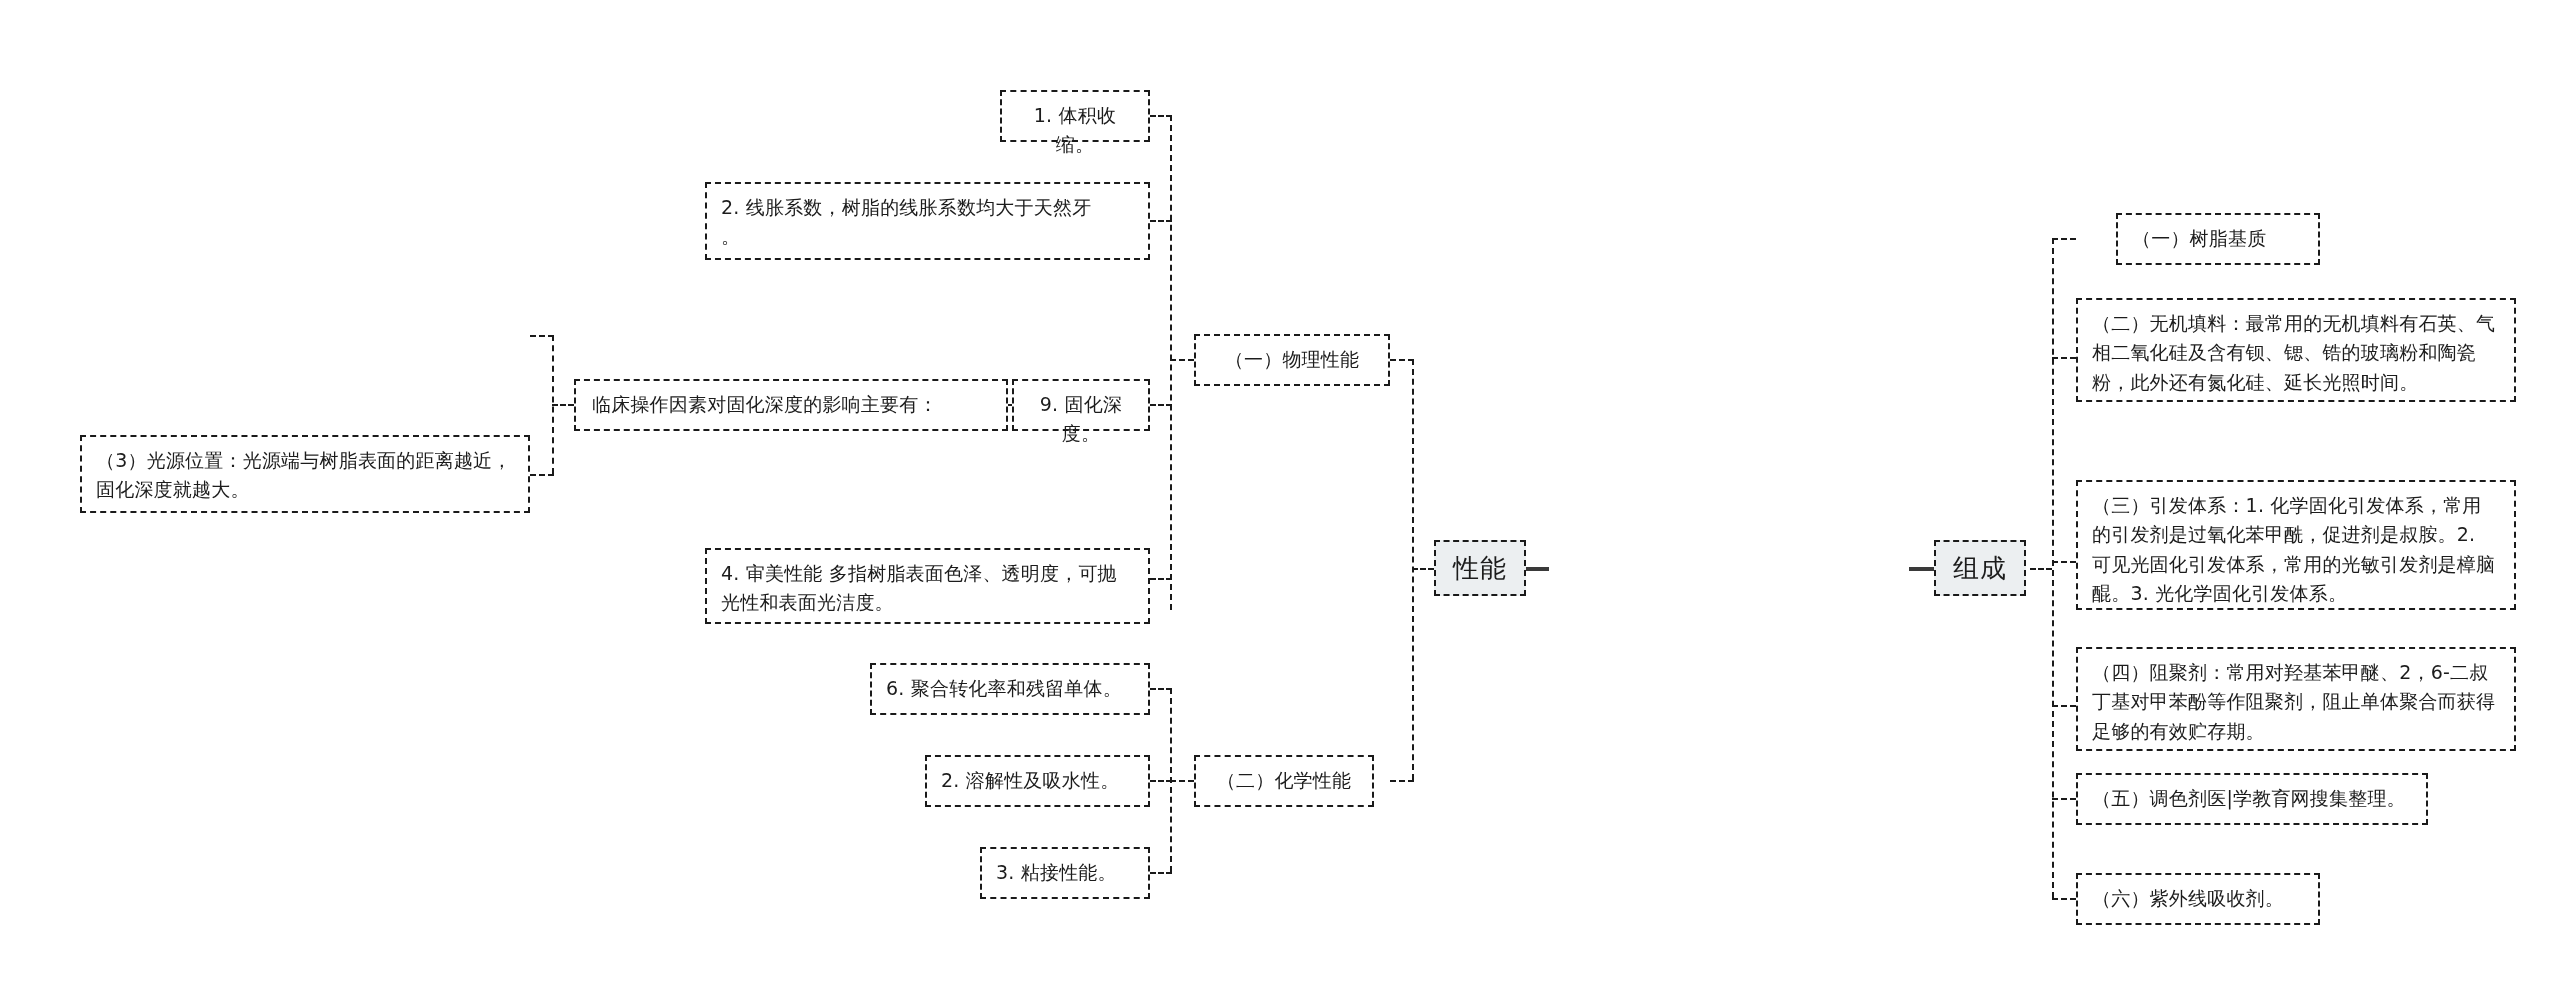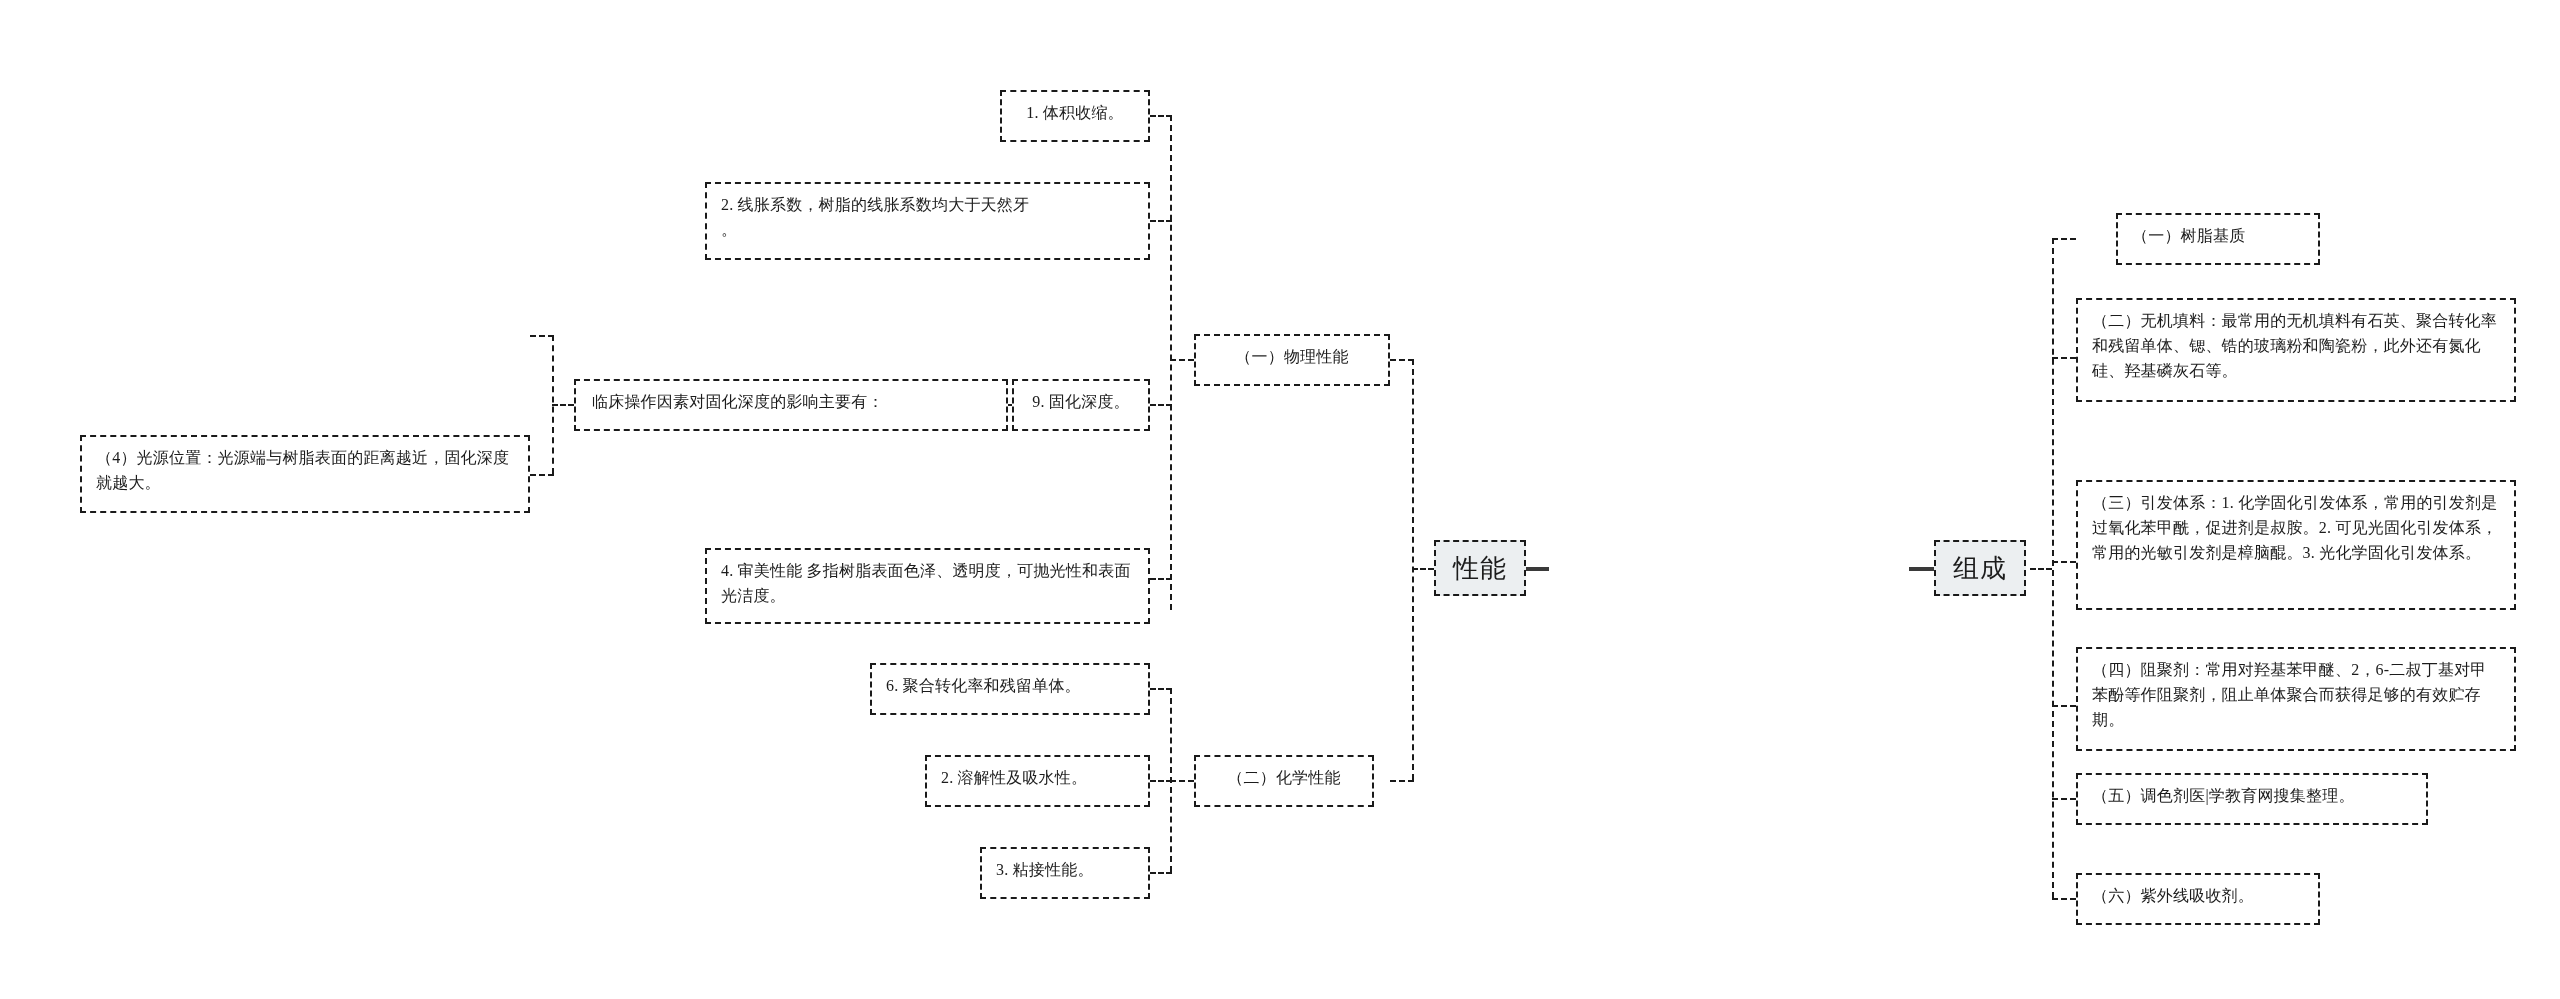--- a/index.html
+++ b/index.html
@@ -18,26 +18,25 @@
     width: 2560px;
     height: 999px;
   }
 
   
   .node {
     position: absolute;
     border: 2px dashed #1a1a1a;
     background: #ffffff;
     color: #1c1c1c;
-    font-size: 16px;
+    font-size: 19px;
     line-height: 1.55;
     padding: 9px 14px;
     white-space: pre-wrap;
     letter-spacing: 0.2px;
-    font-family: Liberation Serif, serif;
   }
   .node.center-text { text-align: center; }
 
   
   .central {
     position: absolute;
     background: #22bb22;
     border: 3px solid #3b4a3b;
     color: #ffffff;
     font-size: 40px;
@@ -141,29 +140,29 @@
   <div class="node" style="left:705px; top:182px; width:445px; height:78px;">2. 线胀系数，树脂的线胀系数均大于天然牙
 。</div>
 
   <div class="node center-text" style="left:1012px; top:379px; width:138px; height:52px;">9. 固化深度。</div>
 
   <div class="node" style="left:705px; top:548px; width:445px; height:76px;">4. 审美性能 多指树脂表面色泽、透明度，可抛光性和表面光洁度。</div>
 
   <div class="node" style="left:574px; top:379px; width:434px; height:52px;padding-left:16px;">临床操作因素对固化深度的影响主要有：</div>
 
 
-  <div class="node" style="left:80px; top:435px; width:450px; height:78px;">（4）光源位置：光源端与树脂表面的距离越近，固化深度就越大。</div>
+  <div class="node" style="left:80px; top:435px; width:450px; height:78px;">（3）光源位置：光源端与树脂表面的距离越近，固化深度就越大。</div>
 
   <div class="node" style="left:870px; top:663px; width:280px; height:52px;">6. 聚合转化率和残留单体。</div>
   <div class="node" style="left:925px; top:755px; width:225px; height:52px;">2. 溶解性及吸水性。</div>
   <div class="node" style="left:980px; top:847px; width:170px; height:52px;">3. 粘接性能。</div>
 
   <div class="node" style="left:2076px; top:213px; width:204px; height:52px;margin-left:40px;">（一）树脂基质</div>
 
-  <div class="node" style="left:2076px; top:298px; width:440px; height:104px;">（二）无机填料：最常用的无机填料有石英、聚合转化率和残留单体、锶、锆的玻璃粉和陶瓷粉，此外还有氮化硅、羟基磷灰石等。</div>
+  <div class="node" style="left:2076px; top:298px; width:440px; height:104px;">（二）无机填料：最常用的无机填料有石英、气相二氧化硅及含有钡、锶、锆的玻璃粉和陶瓷粉，此外还有氮化硅、延长光照时间。</div>
 
   <div class="node" style="left:2076px; top:480px; width:440px; height:130px;">（三）引发体系：1. 化学固化引发体系，常用的引发剂是过氧化苯甲酰，促进剂是叔胺。2. 可见光固化引发体系，常用的光敏引发剂是樟脑醌。3. 光化学固化引发体系。</div>
 
   <div class="node" style="left:2076px; top:647px; width:440px; height:104px;">（四）阻聚剂：常用对羟基苯甲醚、2，6-二叔丁基对甲苯酚等作阻聚剂，阻止单体聚合而获得足够的有效贮存期。</div>
 
   <div class="node" style="left:2076px; top:773px; width:352px; height:52px;">（五）调色剂医|学教育网搜集整理。</div>
 
   <div class="node" style="left:2076px; top:873px; width:244px; height:52px;">（六）紫外线吸收剂。</div>
 
 </div>

